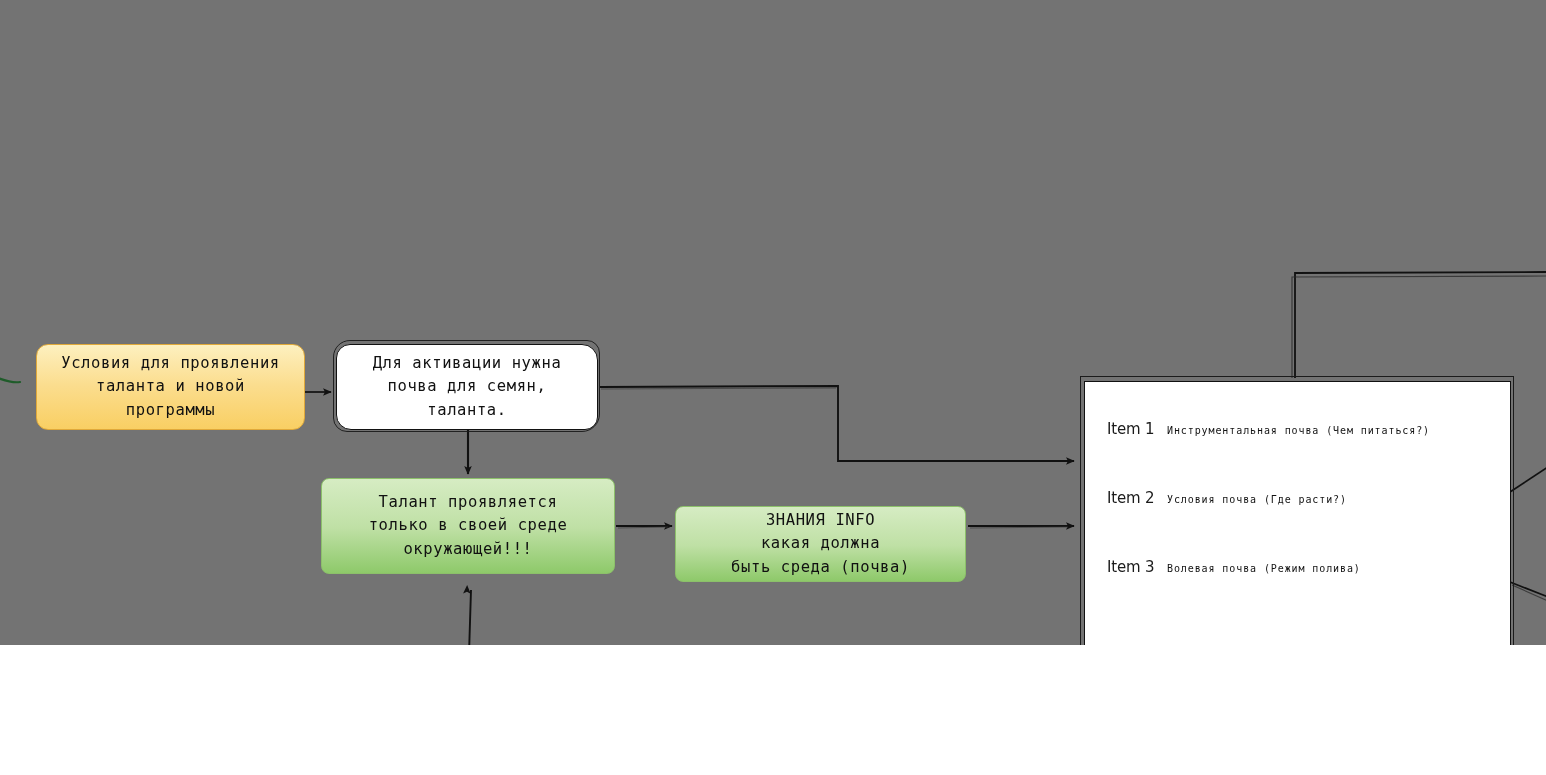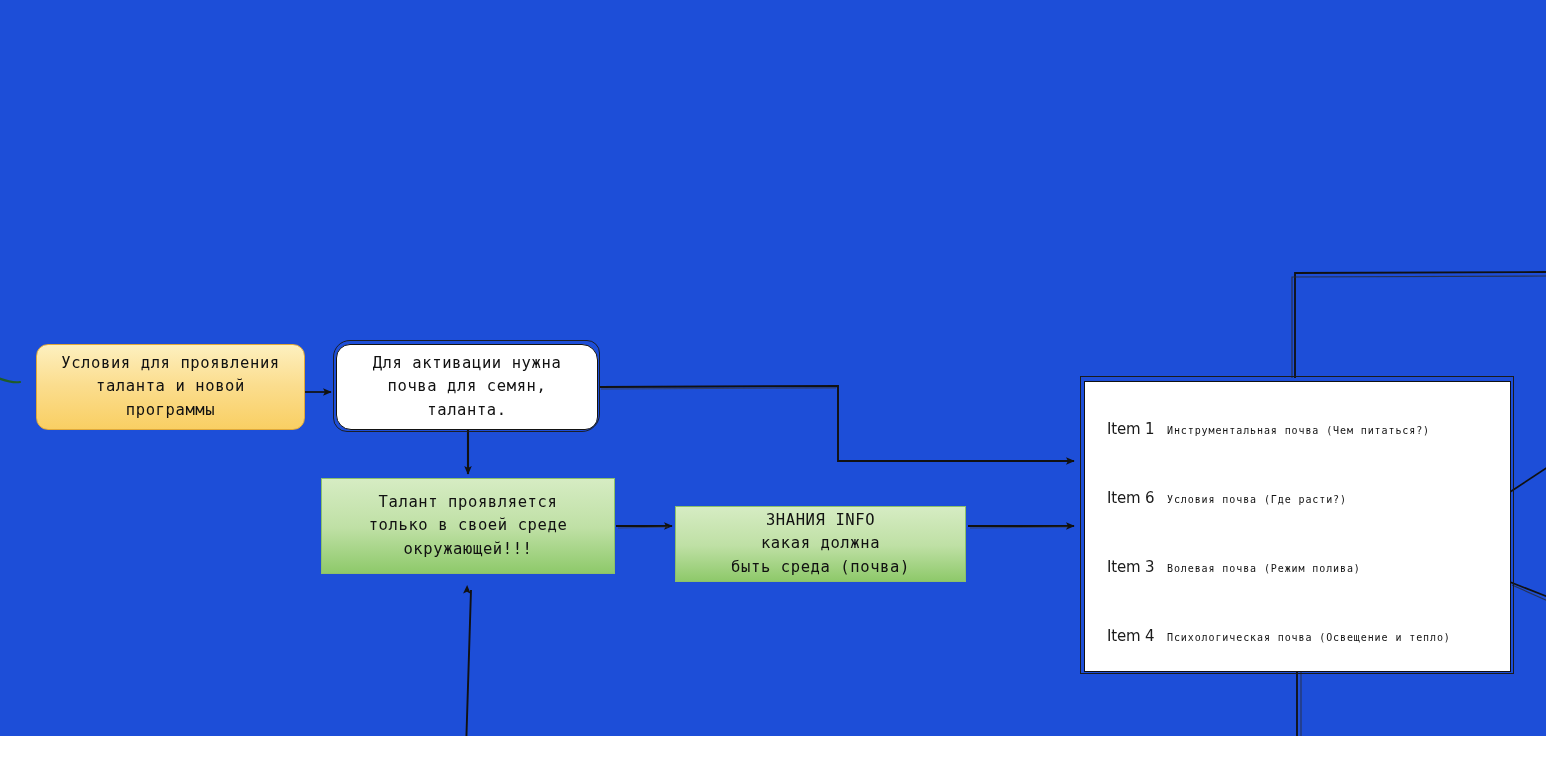--- a/index.html
+++ b/index.html
@@ -6,22 +6,22 @@
     margin: 0;
     padding: 0;
     background: #ffffff;
   }
   body {
     font-family: "DejaVu Sans Mono", monospace;
   }
   #canvas {
     position: relative;
     width: 1546px;
-    height: 736px;
-    background: #1d4ed8;
+    height: 645px;
+    background: #737373;
     overflow: hidden;
   }
   #wires {
     position: absolute;
     left: 0;
     top: 0;
     width: 1546px;
     height: 775px;
     pointer-events: none;
   }
@@ -47,21 +47,21 @@
 
   
   .card-yellow {
     border-radius: 12px;
     border: 1px solid #e0a93a;
     background: linear-gradient(180deg, #fdf0bf 0%, #fbdd8e 48%, #f9cf63 100%);
   }
 
   
   .card-green {
-    border-radius: 0;
+    border-radius: 8px;
     border: 1px solid #8cc06a;
     background: linear-gradient(180deg, #d6ecc3 0%, #bfe0a5 52%, #8ec96a 100%);
   }
 
   
   .card-sketch {
     background: #ffffff;
     border-radius: 14px 16px 13px 15px;
     border: 1.6px solid #121212;
   }
@@ -217,30 +217,26 @@
 
   <div class="panel" style="left:1084px; top:381px; width:427px; height:291px;">
     <div class="panel-list">
 
       <div class="panel-row" style="top:38px;">
         <span class="row-key">Item 1</span>
         <span class="row-label">Инструментальная почва (Чем питаться?)</span>
       </div>
 
       <div class="panel-row" style="top:107px;">
-        <span class="row-key">Item 6</span>
+        <span class="row-key">Item 2</span>
         <span class="row-label">Условия почва (Где расти?)</span>
       </div>
 
       <div class="panel-row" style="top:176px;justify-content:space-between;">
         <span class="row-key">Item 3</span>
         <span class="row-label">Волевая почва (Режим полива)</span>
       </div>
 
-      <div class="panel-row" style="top:245px;">
-        <span class="row-key">Item 4</span>
-        <span class="row-label">Психологическая почва (Освещение и тепло)</span>
-      </div>
 
     </div>
   </div>
 
 </div>
 
 </body></html>

